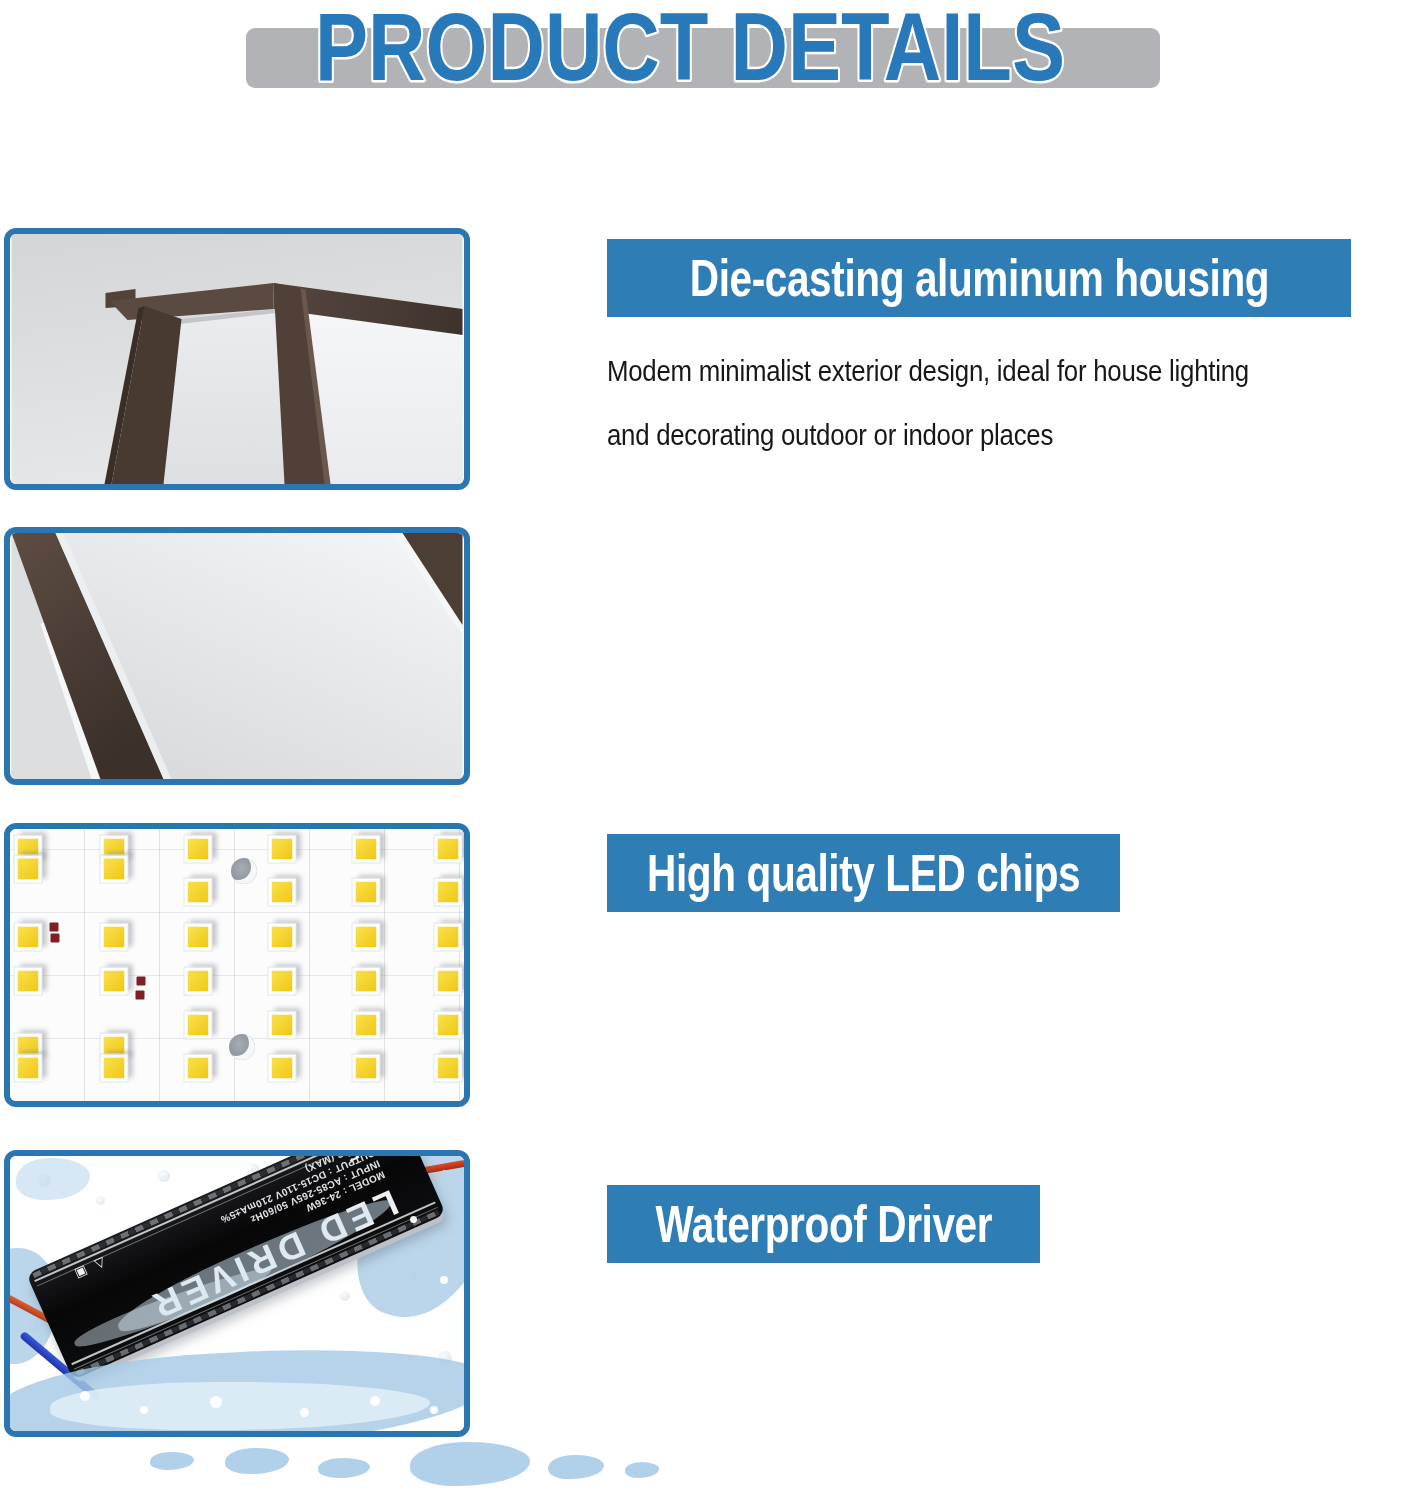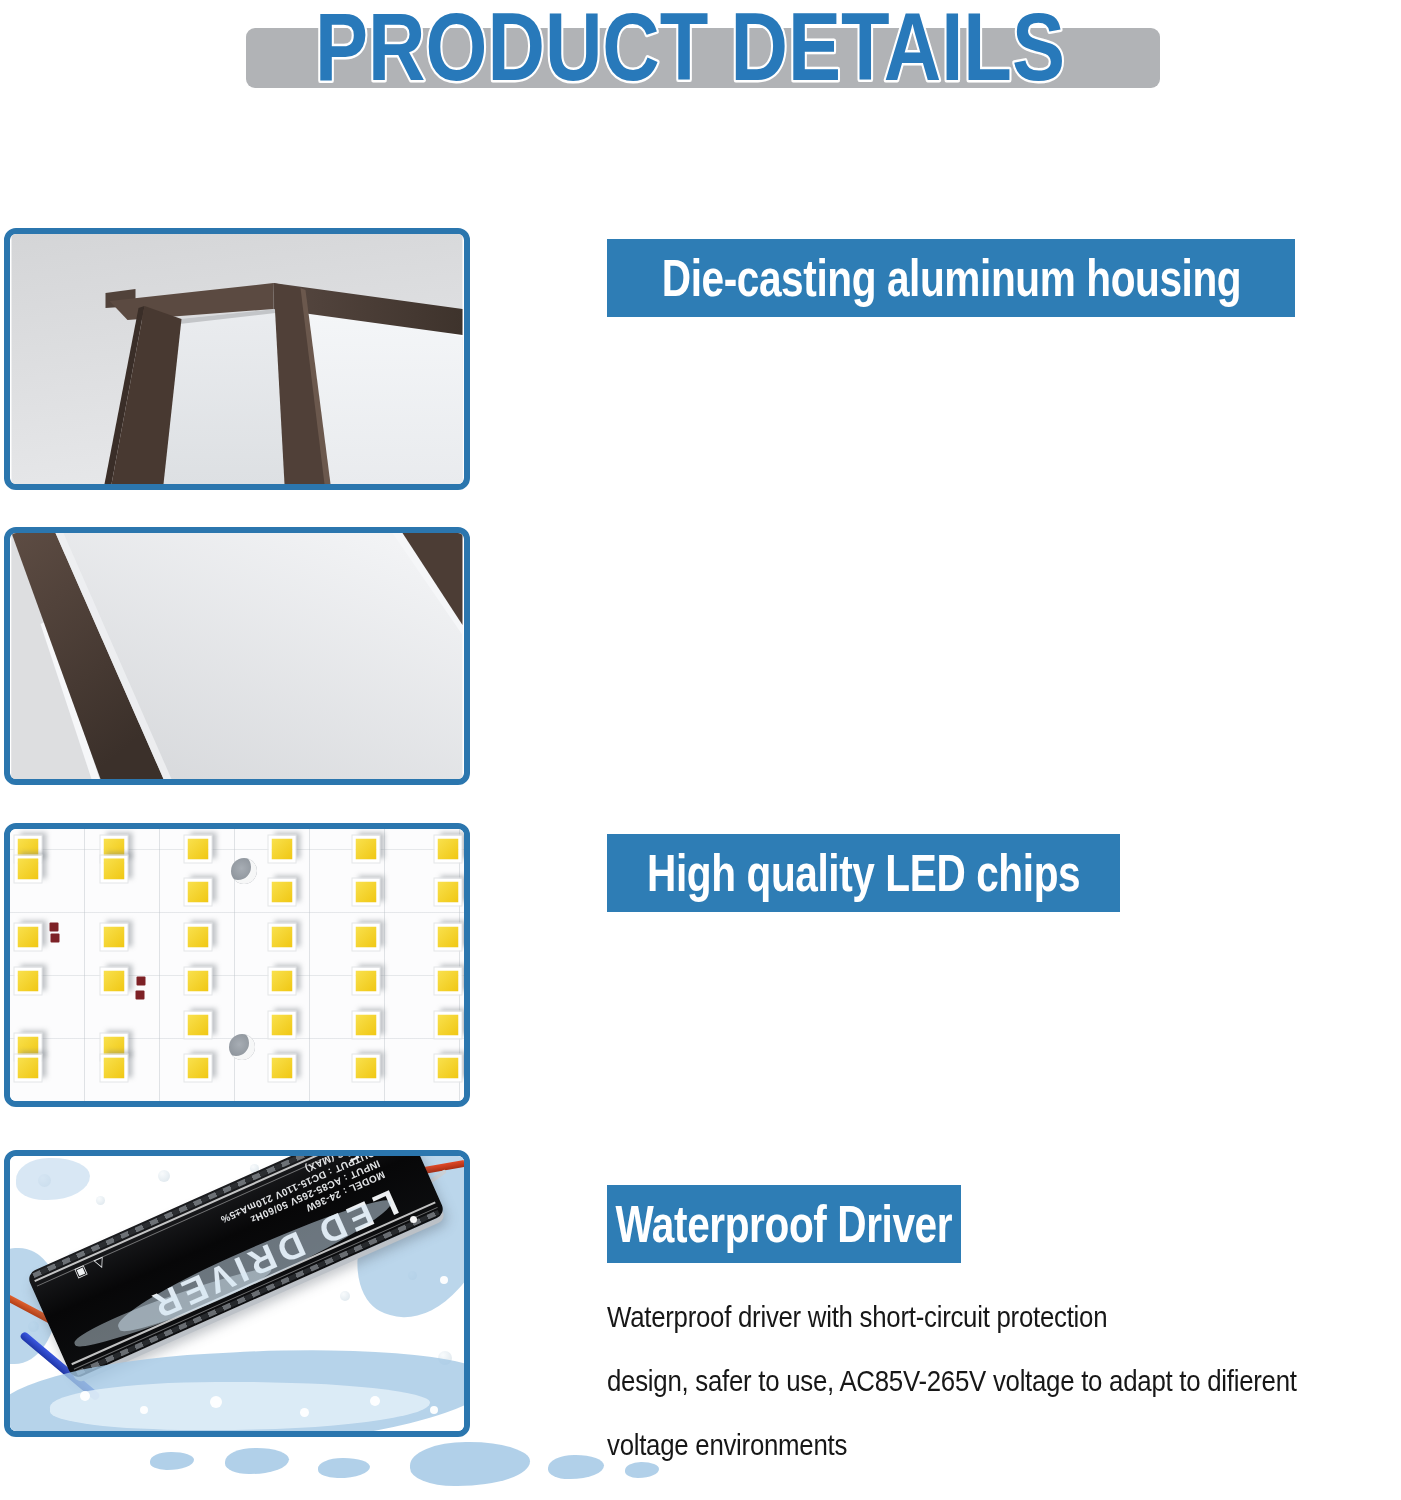--- a/index.html
+++ b/index.html
@@ -14,22 +14,22 @@
   
   .row{position:absolute;left:0;width:1401px;}
   .row1{top:228px}.row2{top:527px}.row3{top:823px}.row4{top:1150px}
   .img-frame{position:absolute;left:4px;top:0;width:466px;border:6px solid #2b76ae;border-radius:12px;overflow:hidden;background:#fff;box-sizing:border-box;}
   .row1 .img-frame{height:262px}.row2 .img-frame{height:258px}
   .row3 .img-frame{height:284px}.row4 .img-frame{height:287px}
 
   .txt{position:absolute;left:607px;top:11px;width:794px;}
   .row4 .txt{top:35px}
   .sec-bar{display:flex;justify-content:center;align-items:center;height:78px;background:#2e7db5;color:#fff;}
-  .row1 .sec-bar{width:688px}.row2 .sec-bar{width:583px}
-  .row3 .sec-bar{width:513px}.row4 .sec-bar{width:354px}
+  .row1 .sec-bar{width:744px}.row2 .sec-bar{width:583px}
+  .row3 .sec-bar{width:513px}.row4 .sec-bar{width:433px}
   .sec-bar span{font-size:52px;font-weight:bold;white-space:nowrap;transform:scaleX(0.78);letter-spacing:-0.5px;}
   .sec-desc{margin-top:22px;}
   .dline{font-size:30px;color:#171717;line-height:64px;white-space:nowrap;transform:scaleX(0.86);transform-origin:left center;letter-spacing:-0.3px;}
 
   
   .led-photo{position:relative;width:454px;height:272px;background:#fcfcfd;
     background-image:
       repeating-linear-gradient(90deg, transparent 0 74px, rgba(188,194,200,.45) 74px 75px),
       repeating-linear-gradient(0deg, transparent 0 62px, rgba(188,194,200,.35) 62px 63px);}
   .led{position:absolute;width:21px;height:21px;background:linear-gradient(135deg,#f9e14e,#f0c713);
@@ -113,20 +113,24 @@
         <polygon points="262,49 451,75 451,101 262,75" fill="url(#brR)"></polygon>
         <polygon points="262,49 291,55 316,250 273,250" fill="#504038"></polygon>
         <polygon points="289,54 294,56 319,250 313,250" fill="#6b584d"></polygon>
         <polygon points="133,72 127,74 93,250 100,250" fill="#3a2e28"></polygon>
         <polygon points="133,72 170,85 152,250 100,250" fill="#483931"></polygon>
       </svg>
     </div>
     <div class="txt">
       <div class="sec-bar">
         <span>Die-casting aluminum housing</span>
+      </div>
+      <div class="sec-desc">
+        <div class="dline">Modem minimalist exterior design, ideal for house lighting</div>
+        <div class="dline">and decorating outdoor or indoor places</div>
       </div>
     </div>
   </div>
 
   <div class="row row2">
     <div class="img-frame" aria-label="close-up of white translucent PC lampshade panel with bronze frame">
       <svg width="454" height="246" viewBox="0 0 451 246">
         <defs>
           <linearGradient id="pan2" x1="0.8" y1="0" x2="0" y2="1">
             <stop offset="0" stop-color="#f2f3f5"></stop>
@@ -257,25 +261,20 @@
           <div class="foam" style="left: 360px; top: 240px; height: 10px; width: 10px;"></div>
           <div class="foam" style="left: 420px; top: 250px; height: 8px; width: 8px;"></div>
           <div class="foam" style="left: 400px; top: 60px; height: 7px; width: 7px;"></div>
           <div class="foam" style="left: 430px; top: 120px; height: 8px; width: 8px;"></div>
         </div>
     </div>
     <div class="txt">
       <div class="sec-bar">
         <span>Waterproof Driver</span>
       </div>
-      <div class="sec-desc">
-        <div class="dline">Waterproof driver with short-circuit protection</div>
-        <div class="dline">design, safer to use, AC85V-265V voltage to adapt to difierent</div>
-        <div class="dline">voltage environments</div>
-      </div>
     </div>
   </div>
 
   <div id="osplash-holder">
       <div class="osplash" style="left: 150px; top: 1452px; width: 44px; height: 18px;"></div>
       <div class="osplash" style="left: 225px; top: 1448px; width: 64px; height: 26px;"></div>
       <div class="osplash" style="left: 318px; top: 1458px; width: 52px; height: 20px;"></div>
       <div class="osplash" style="left: 410px; top: 1442px; width: 120px; height: 44px;"></div>
       <div class="osplash" style="left: 548px; top: 1455px; width: 56px; height: 24px;"></div>
       <div class="osplash" style="left: 625px; top: 1462px; width: 34px; height: 16px;"></div>

